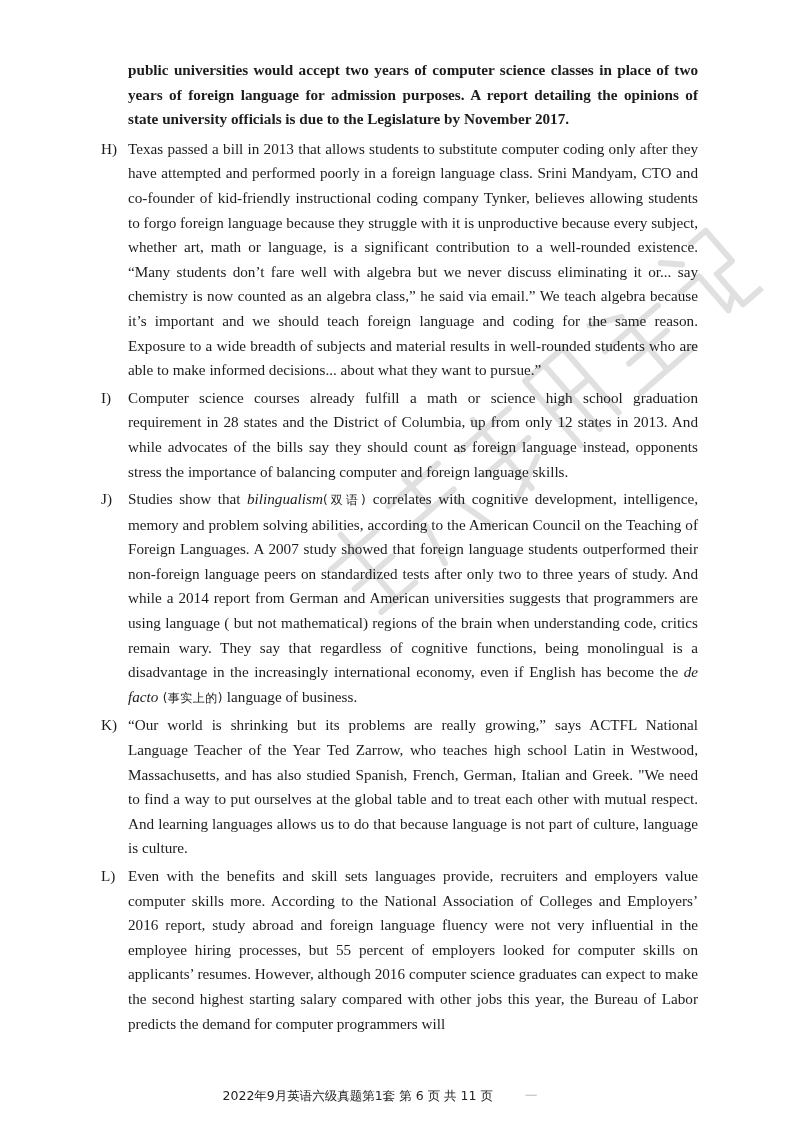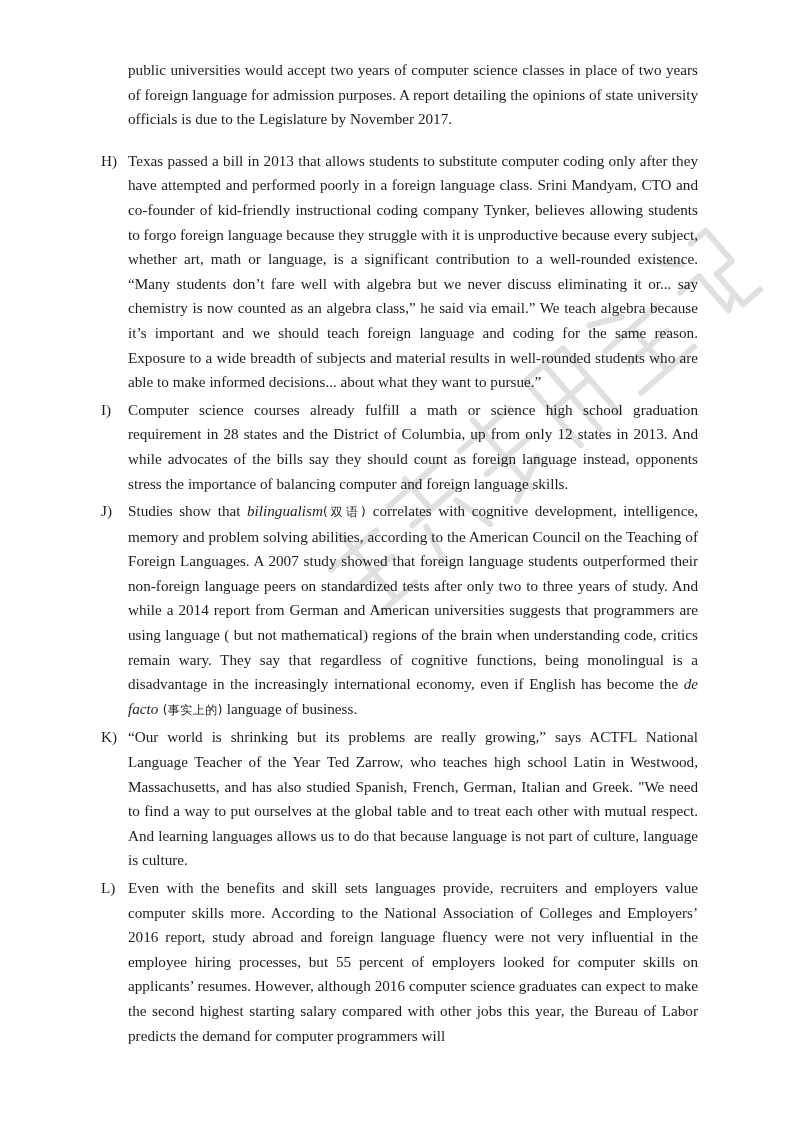--- a/index.html
+++ b/index.html
@@ -33,21 +33,21 @@
     text-align: justify;
     margin: 0 0 0 0;
   }
   .para + .para { margin-top: 3px; }
   .para .label {
     position: absolute;
     left: -27px;
     top: 0;
   }
   .para .text { display: inline; }
-  .intro { margin-bottom: 17px; }
+  .intro { margin-bottom: 5px; font-weight: bold; }
   .cn {
     font-family: "DejaVu Sans", sans-serif;
     font-size: 12px;
     letter-spacing: 0.5px;
   }
   em { }
 
   .footer {
     position: absolute;
     left: 0;
@@ -125,14 +125,20 @@
       <span class="label">K)</span>
       <span class="text">“Our world is shrinking but its problems are really growing,” says ACTFL National Language Teacher of the Year Ted Zarrow, who teaches high school Latin in Westwood, Massachusetts, and has also studied Spanish, French, German, Italian and Greek. "We need to find a way to put ourselves at the global table and to treat each other with mutual respect. And learning languages allows us to do that because language is not part of culture, language is culture.</span>
     </p>
 
     <p class="para">
       <span class="label">L)</span>
       <span class="text">Even with the benefits and skill sets languages provide, recruiters and employers value computer skills more. According to the National Association of Colleges and Employers’ 2016 report, study abroad and foreign language fluency were not very influential in the employee hiring processes, but 55 percent of employers looked for computer skills on applicants’ resumes. However, although 2016 computer science graduates can expect to make the second highest starting salary compared with other jobs this year, the Bureau of Labor predicts the demand for computer programmers will</span>
     </p>
   </div>
 
+  <div class="footer">
+    <span class="footer-inner">
+      <span>2022年9月英语六级真题第1套 第 6 页 共 11 页</span>
+      <span class="dash">一</span>
+    </span>
+  </div>
 
 </div>
 
 </body></html>

